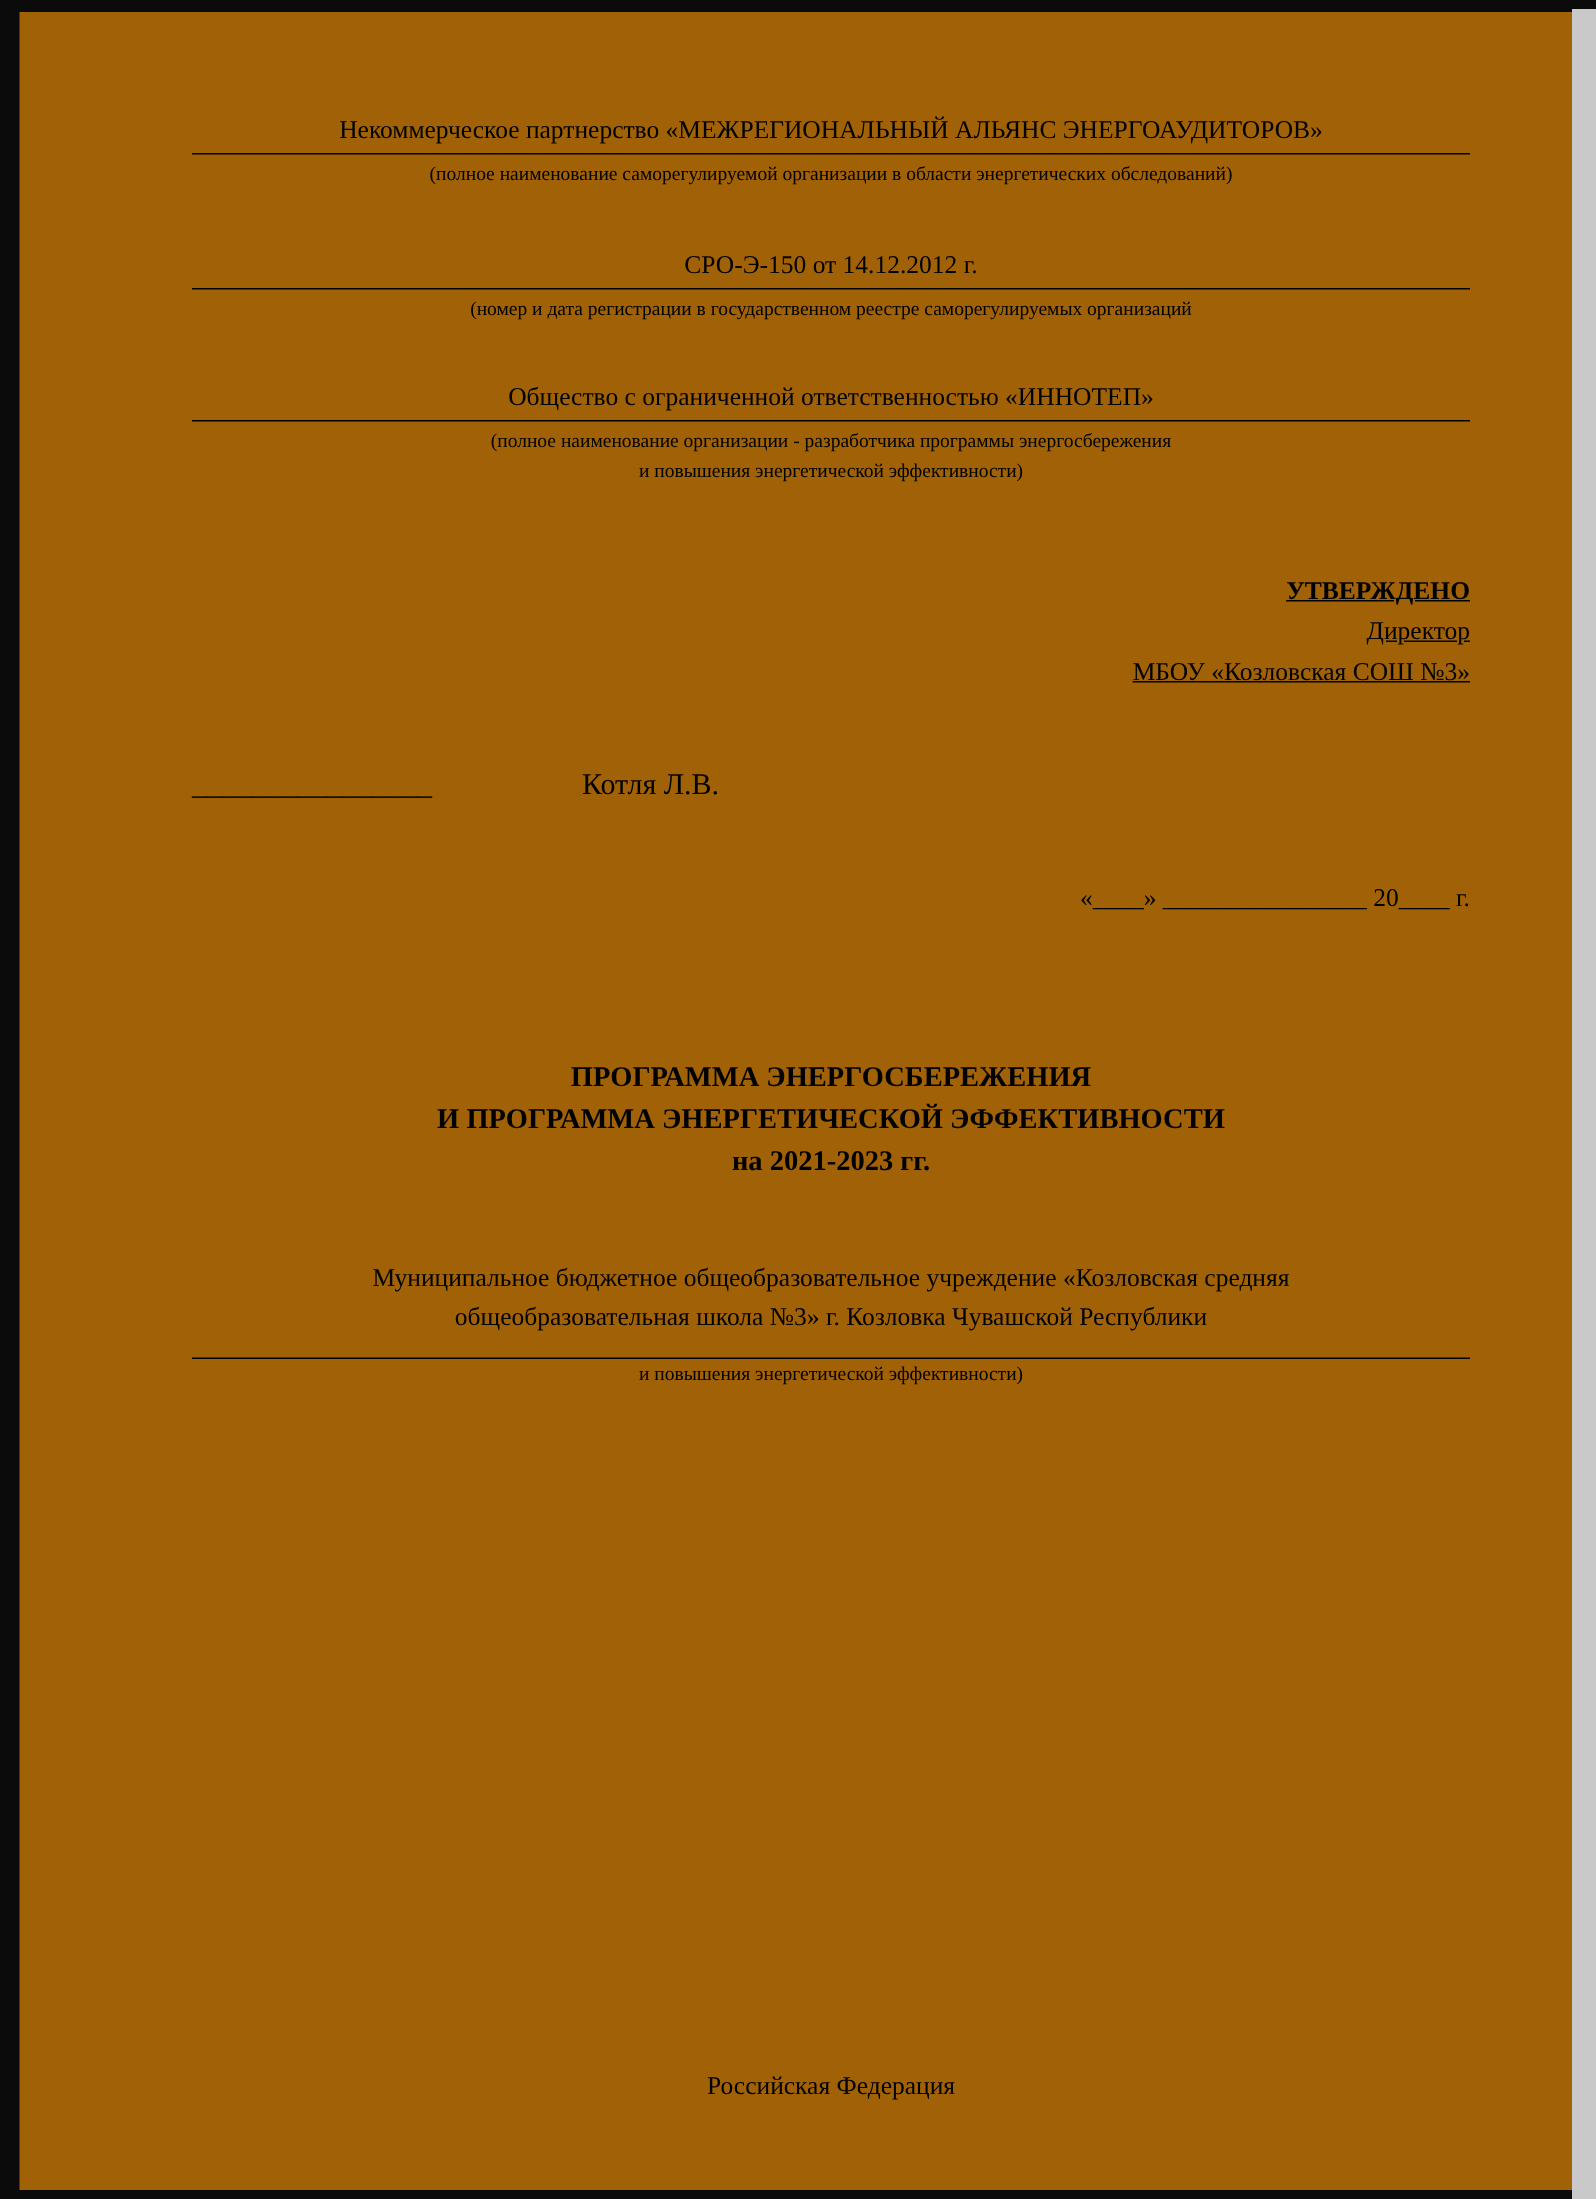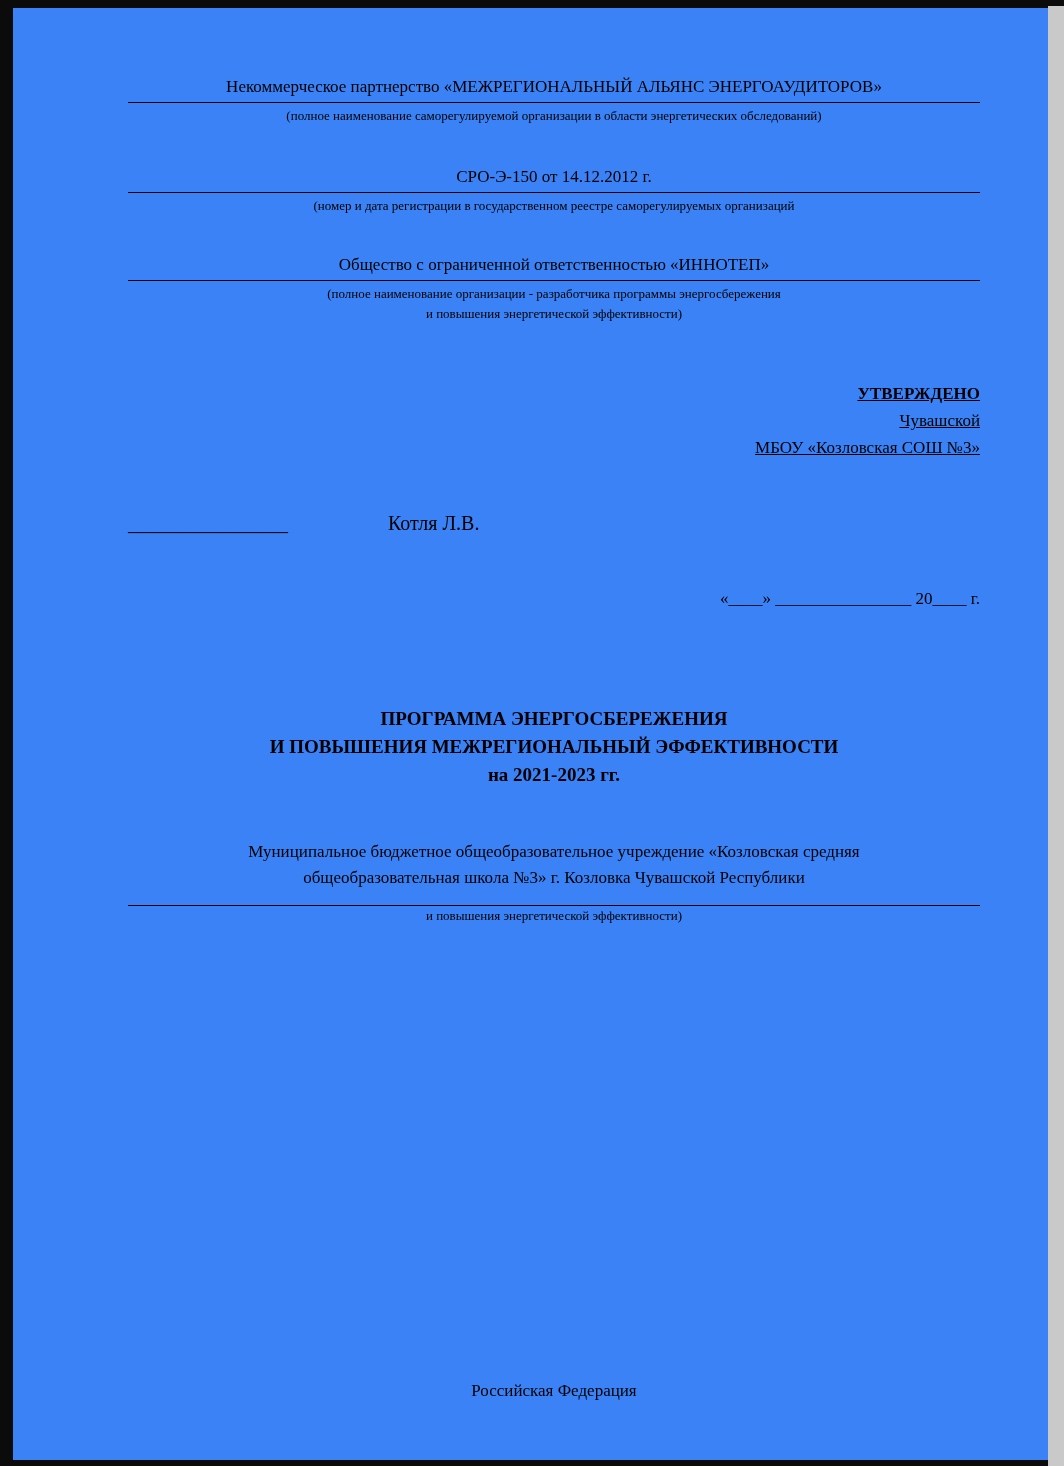--- a/index.html
+++ b/index.html
@@ -21,21 +21,21 @@
     width: 16px;
     height: 1460px;
     background: #c9c9c9;
   }
   .paper {
     position: absolute;
     left: 13px;
     top: 8px;
     width: 1035px;
     height: 1452px;
-    background: #3b82f6;
+    background: #a16207;
     color: #000;
   }
   .content {
     position: absolute;
     left: 115px;
     top: 0;
     width: 852px;
   }
   .ruled {
     border-bottom: 1.5px solid #000;
@@ -127,37 +127,37 @@
       <div class="block-dev">
         <div class="ruled">
           <div class="main-text center">Общество с ограниченной ответственностью «ИННОТЕП»</div>
         </div>
         <div class="caption">(полное наименование организации - разработчика программы энергосбережения</div>
         <div class="caption" style="margin-top:0;">и повышения энергетической эффективности)</div>
       </div>
 
       <div class="approval">
         <div class="approved">УТВЕРЖДЕНО</div>
-        <div>Чувашской</div>
+        <div>Директор</div>
         <div>МБОУ «Козловская СОШ №3»</div>
       </div>
 
       <div class="sign-row">
         <span>________________</span>
         <span class="sign-spacer"></span>
         <span>Котля Л.В.</span>
       </div>
 
       <div class="date-row">
         <span>«____» ________________ 20____  г.</span>
       </div>
 
       <div class="doc-title">
         <div>ПРОГРАММА ЭНЕРГОСБЕРЕЖЕНИЯ</div>
-        <div>И ПОВЫШЕНИЯ МЕЖРЕГИОНАЛЬНЫЙ ЭФФЕКТИВНОСТИ</div>
+        <div>И ПРОГРАММА ЭНЕРГЕТИЧЕСКОЙ ЭФФЕКТИВНОСТИ</div>
         <div>на 2021-2023 гг.</div>
       </div>
 
       <div class="executor">
         <div class="ruled">
           <div class="name">Муниципальное бюджетное общеобразовательное учреждение «Козловская средняя</div>
           <div class="name">общеобразовательная школа №3» г. Козловка Чувашской Республики</div>
         </div>
         <div class="caption" style="margin-top:0;">и повышения энергетической эффективности)</div>
       </div>

